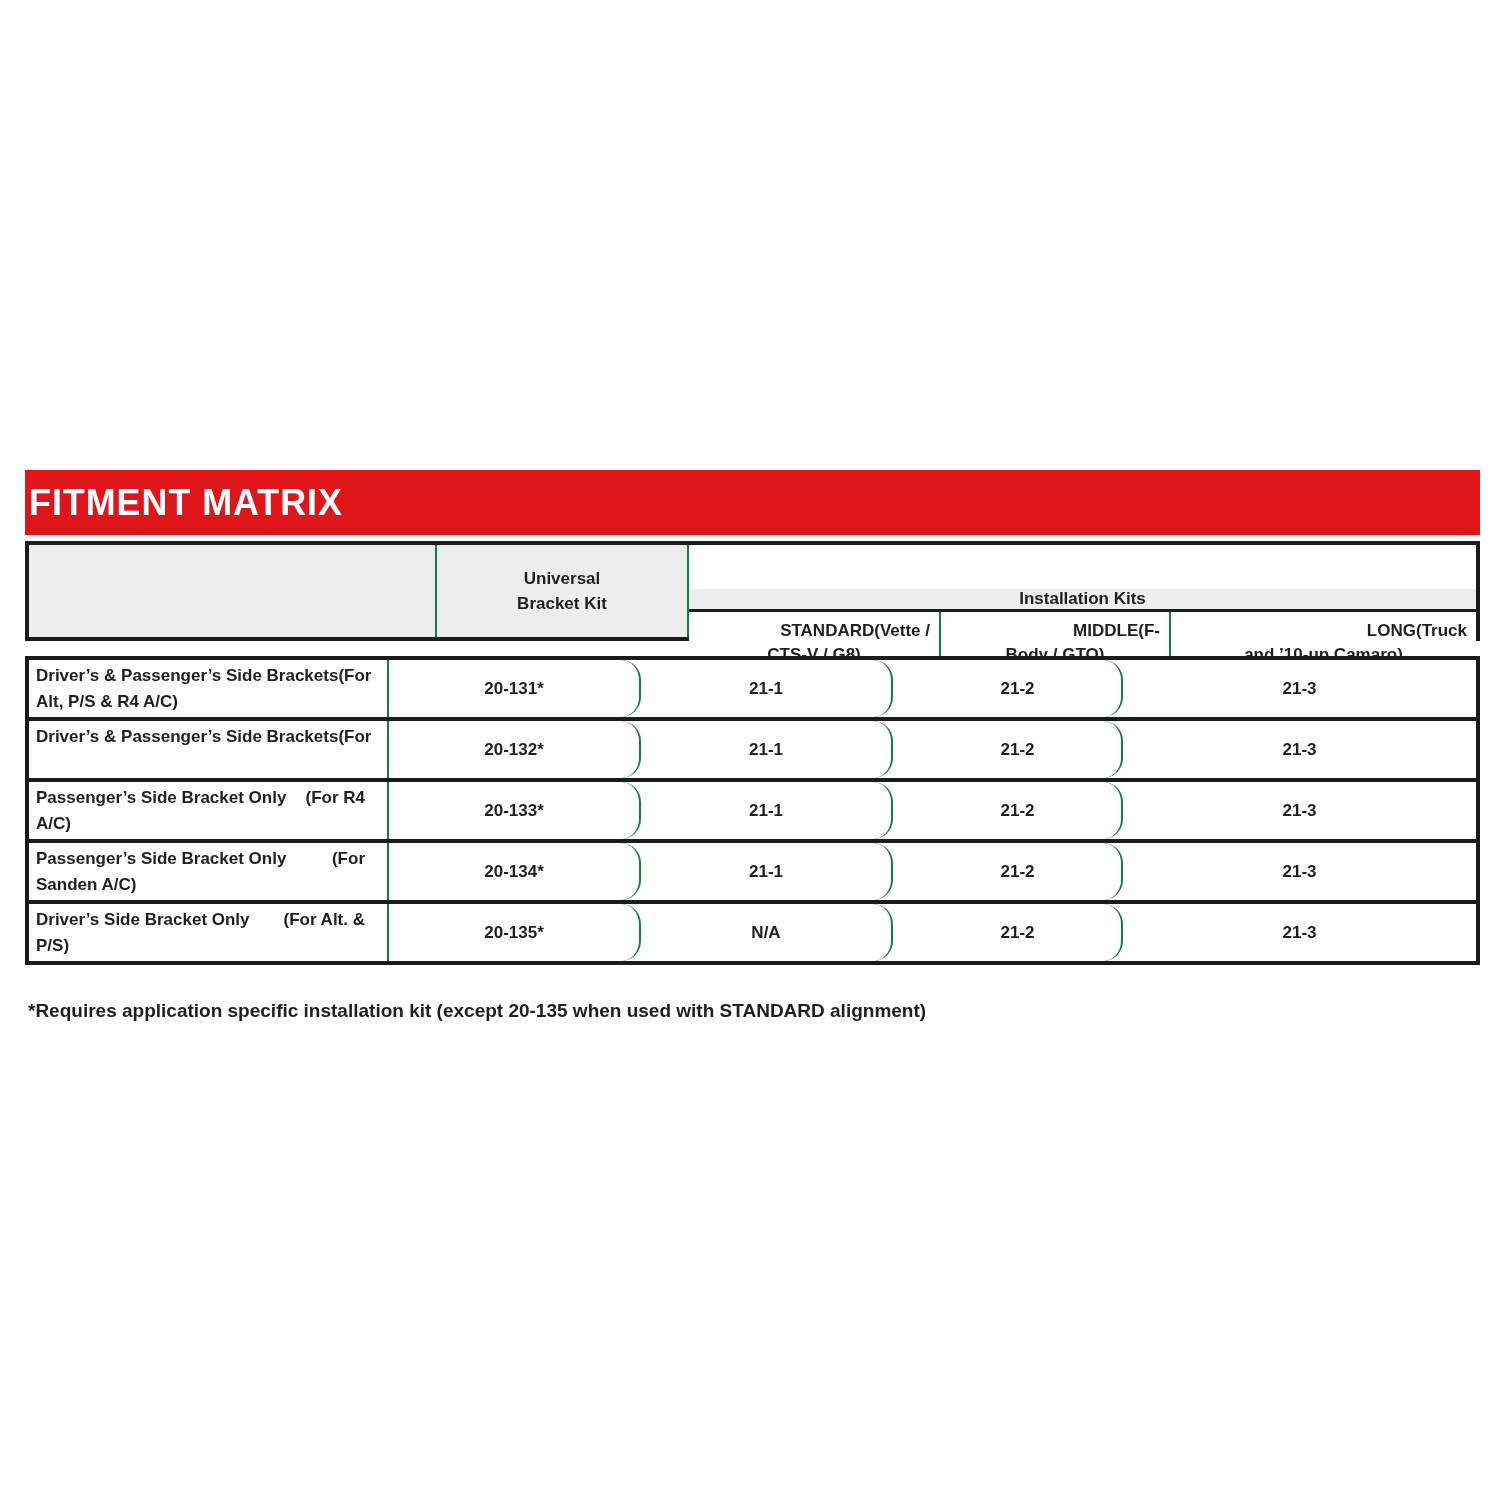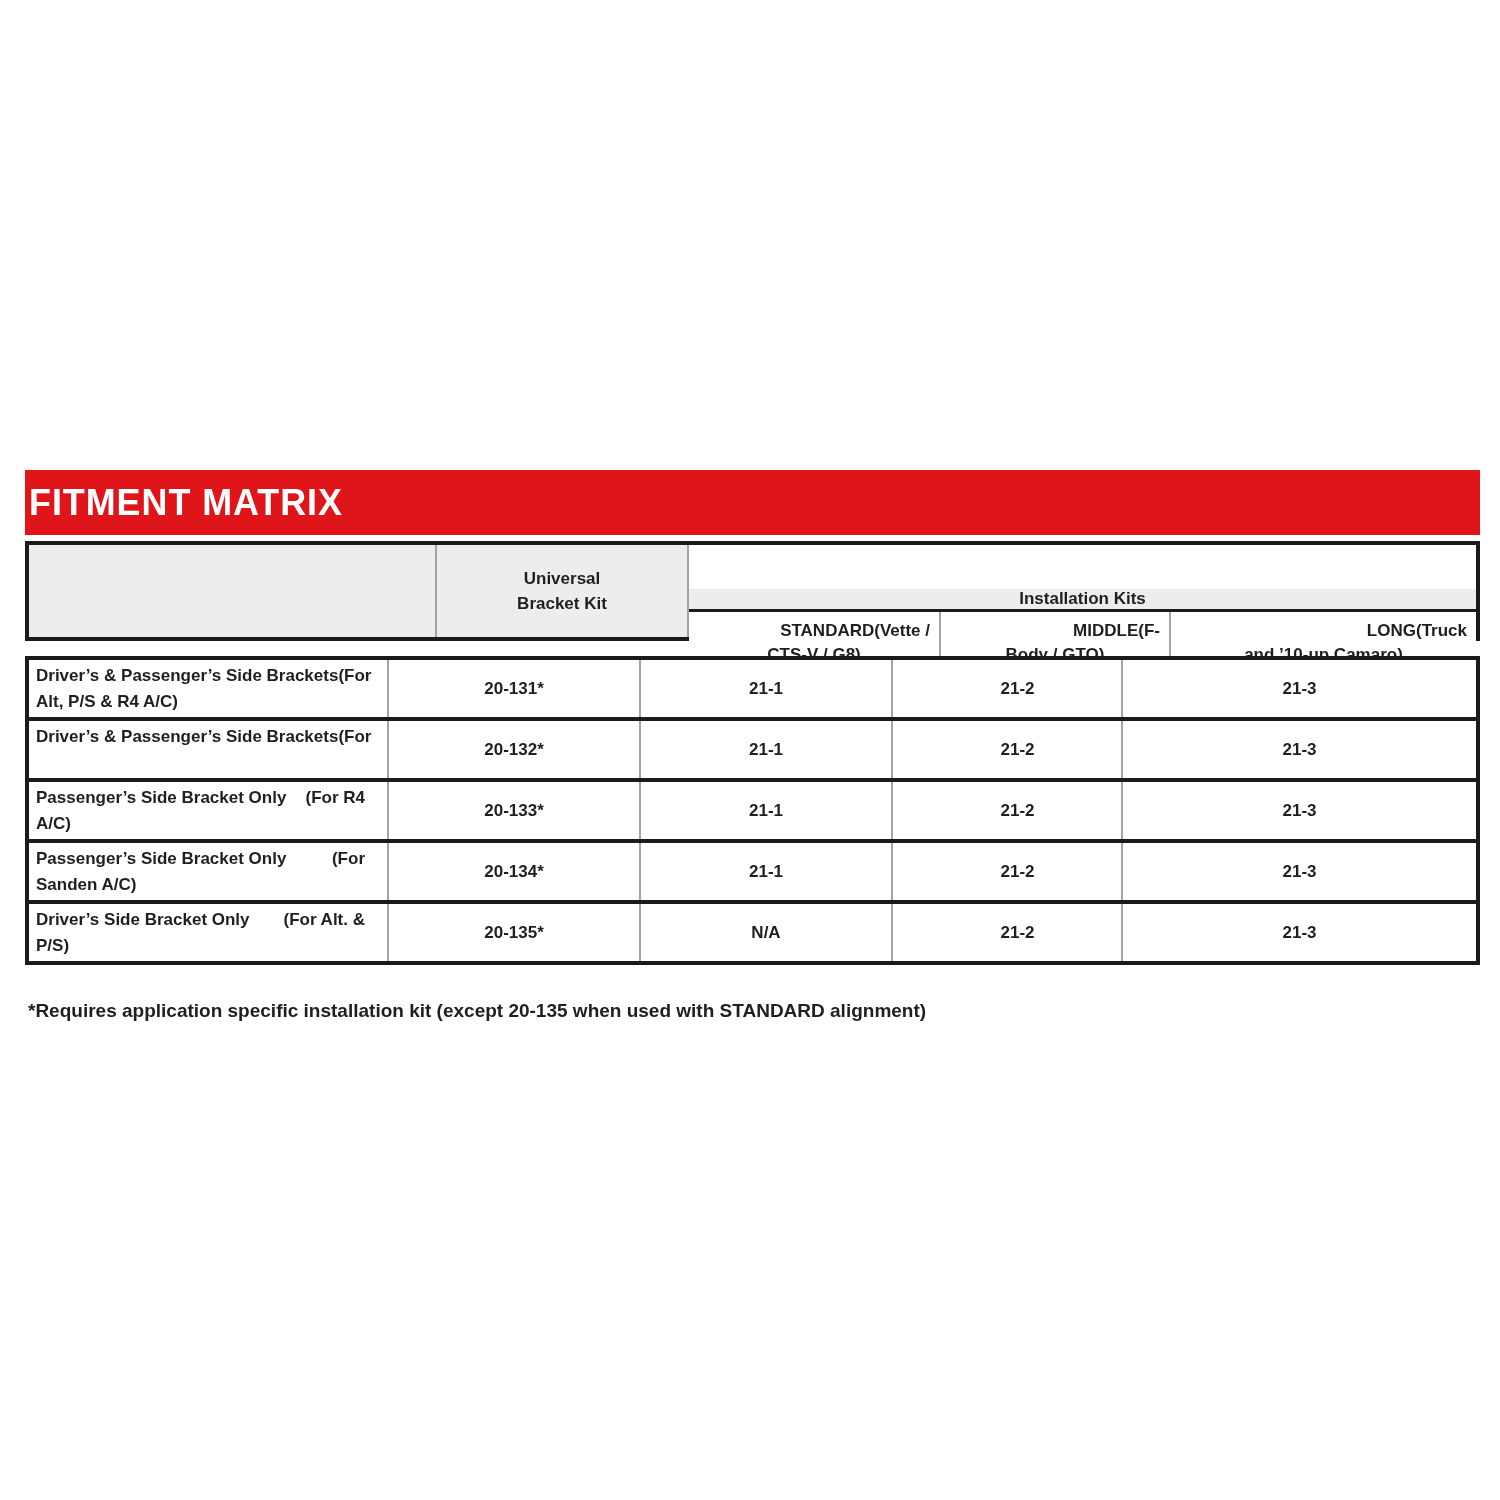--- a/index.html
+++ b/index.html
@@ -34,21 +34,21 @@
   
   .tbl {
     left: 25px;
     width: 1455px;
     box-sizing: border-box;
     border: 4px solid #1b1b1b;
     background: #ffffff;
     font-weight: bold;
     font-size: 17px;
   }
-  .vdiv { border-right: 2px solid #a3a3a3; }
+  .vdiv { border-right: 2px solid #15803d; }
 
   
   .htable {
     top: 541px; height: 100px;
     display: flex;
   }
   .hcell-empty {
     width: 408px; box-sizing: border-box;
     background: #ededed;
   }
@@ -91,20 +91,21 @@
   .bcell { box-sizing: border-box; background: #ffffff; }
   .lbl {
     width: 360px;
     padding: 3px 22px 0 7px;
     line-height: 26px;
   }
   .lbl .l1 { display: flex; justify-content: space-between; white-space: nowrap; }
   .lbl .l2 { text-align: left; }
   .val {
     display: flex; align-items: center; justify-content: center;
+    border-radius: 20px;
   }
   .val-universal { width: 252px; }
   .val-standard { width: 252px; }
   .val-middle { width: 230px; padding-left: 21px; }
   .val-long { flex: 1; }
 
   
   .footnote {
     left: 28px; top: 1000px;
     font-size: 19px;

